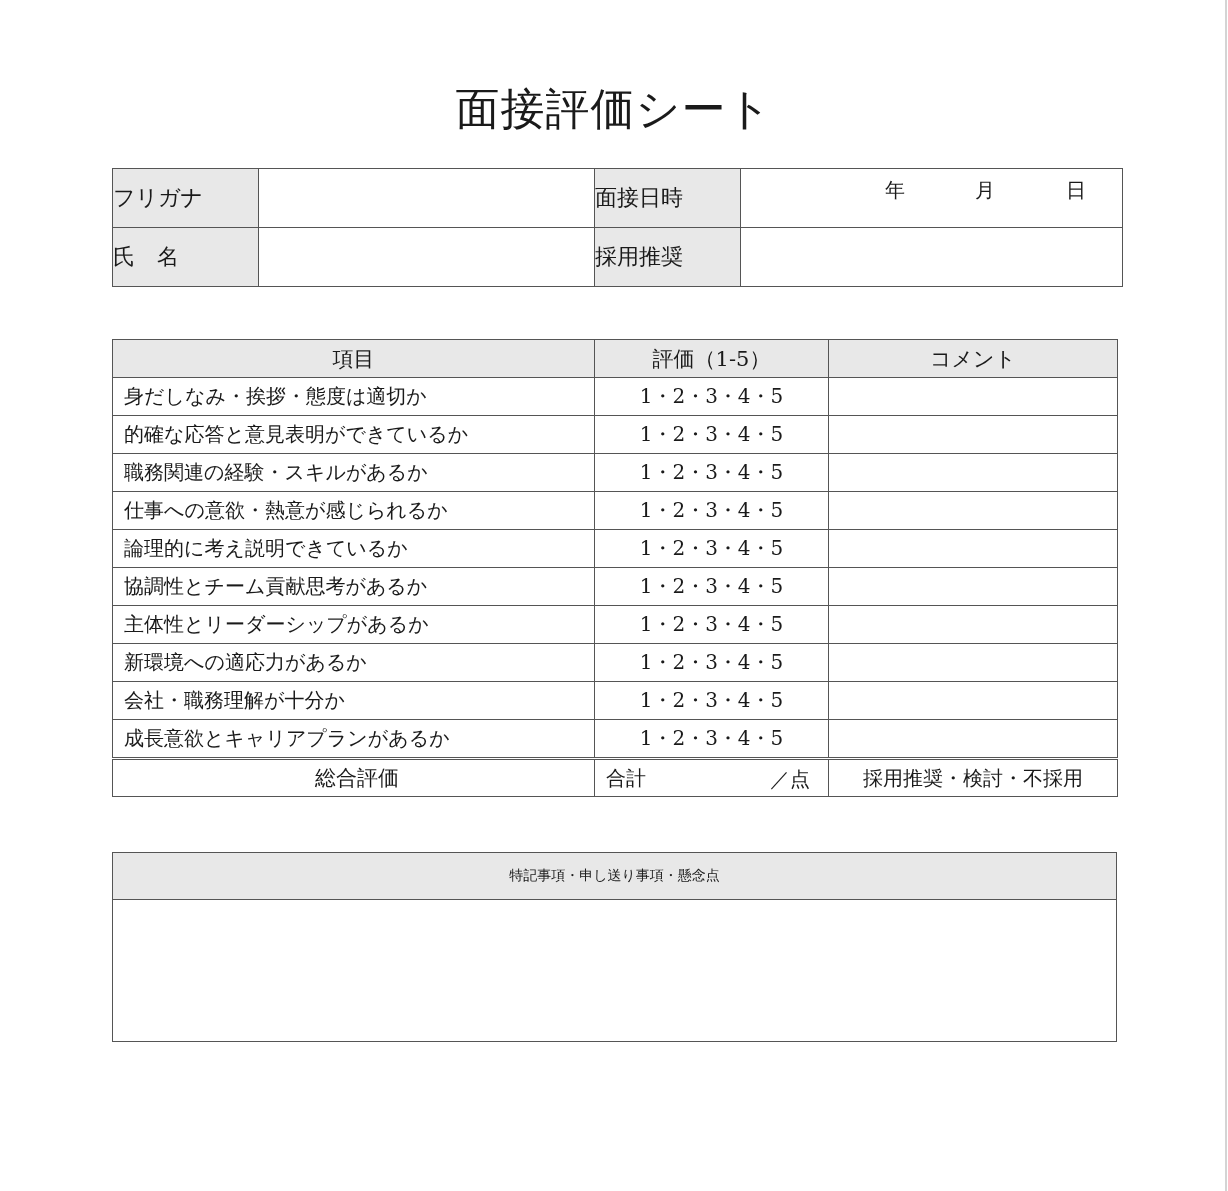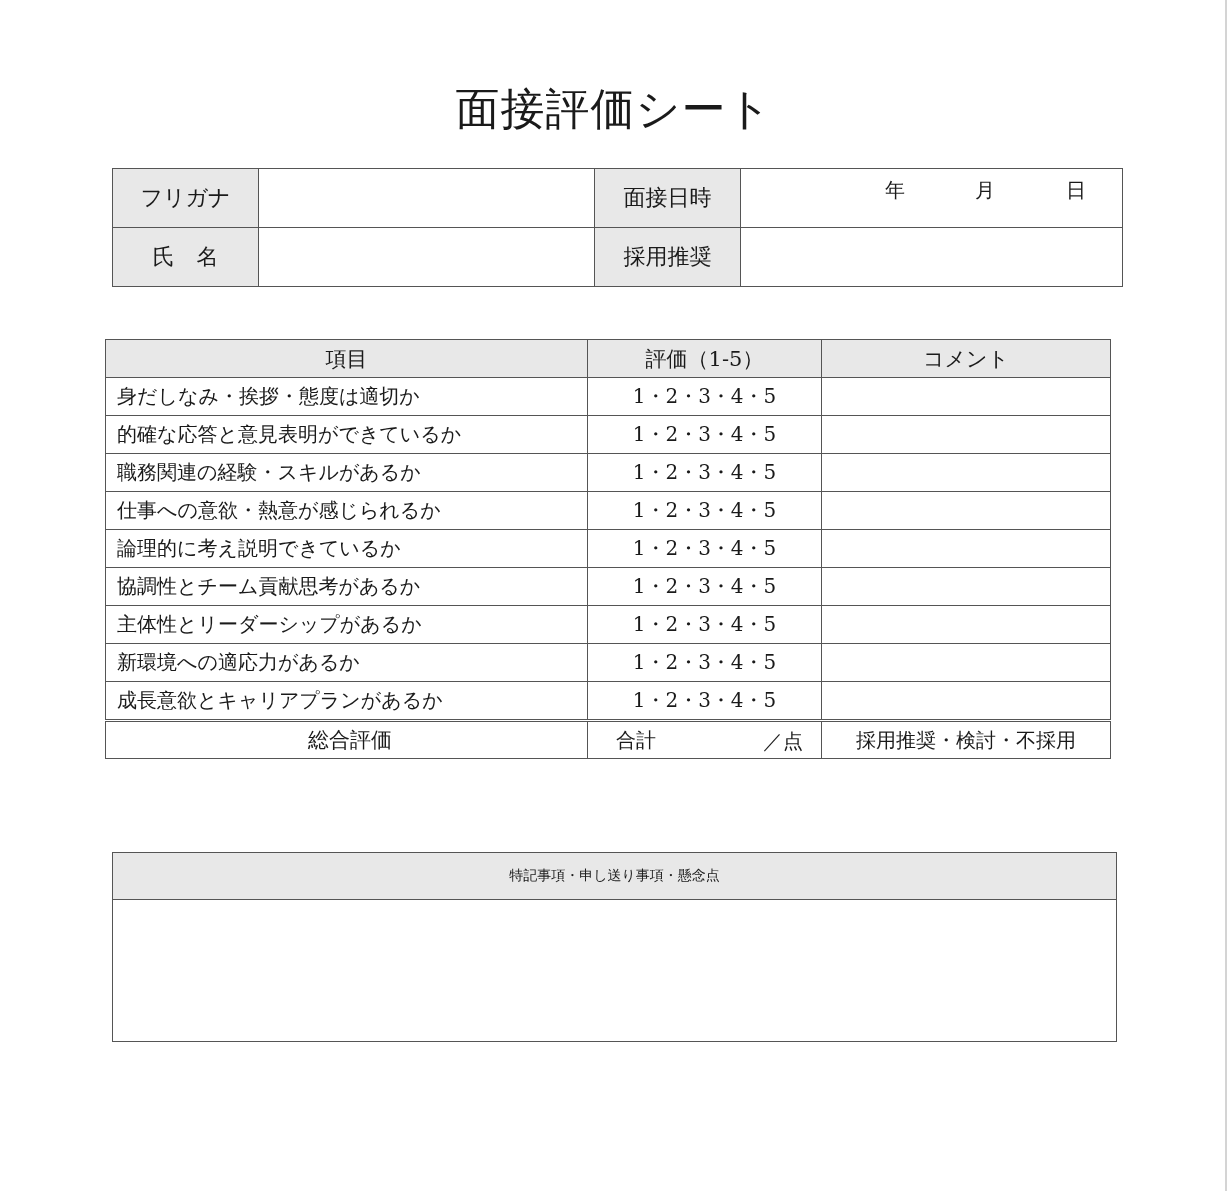--- a/index.html
+++ b/index.html
@@ -7,32 +7,32 @@
          font-family:"DejaVu Serif", "Liberation Serif", serif; color:#1a1a1a; }
   .edge { position:absolute; left:1225px; top:0; width:2px; height:1191px; background:#d4d4d4; }
   .title { position:absolute; left:0; width:1228px; top:80px; text-align:center;
            font-size:44px; letter-spacing:1px; }
   table { border-collapse:collapse; position:absolute; table-layout:fixed; }
   td, th { border:1px solid #555; padding:0; font-weight:normal; }
   .gray { background:#e8e8e8; }
   
   .info { left:112px; top:168px; width:1010px; }
   .info td { height:58px; font-size:22px; }
-  .info .lbl { text-align:center; }
+  .info .lbl { }
   .date { position:relative; }
   .date span { position:absolute; top:8px; font-size:20px; }
   
-  .eval { left:105px; top:339px; width:1005px; }
+  .eval { left:112px; top:339px; width:1005px; }
   .eval th { height:37px; font-size:21px; text-align:center; }
   .eval td { height:37px; font-size:20px; }
   .eval td.item { padding-left:11px; }
   .eval td.score { text-align:center; letter-spacing:0px; }
   .eval tr.total td { border-top:3px double #555; height:36px; }
   .eval td.total-label { text-align:center; font-size:21px;padding-left:7px; }
-  .eval td.sum { position:relative; padding-left:28px; }
+  .eval td.sum { position:relative; padding-left:11px; }
   .eval td.sum .pt { position:absolute; right:18px; top:6px; }
   .eval td.decision { text-align:center; }
   
   .notes { left:112px; top:852px; width:1005px; }
   .notes th { height:46px; font-size:14px; }
   .notes td { height:141px; }
 </style>
 </head>
 <body>
 
@@ -113,20 +113,25 @@
     <td class="item">主体性とリーダーシップがあるか</td>
     <td class="score">1・2・3・4・5</td>
     <td></td>
   </tr>
   <tr>
     <td class="item">新環境への適応力があるか</td>
     <td class="score">1・2・3・4・5</td>
     <td></td>
   </tr>
   <tr>
+    <td class="item">会社・職務理解が十分か</td>
+    <td class="score">1・2・3・4・5</td>
+    <td></td>
+  </tr>
+  <tr>
     <td class="item">成長意欲とキャリアプランがあるか</td>
     <td class="score">1・2・3・4・5</td>
     <td></td>
   </tr>
   <tr class="total">
     <td class="total-label">総合評価</td>
     <td class="sum">
       <span>合計</span>
       <span class="pt">／点</span>
     </td>

